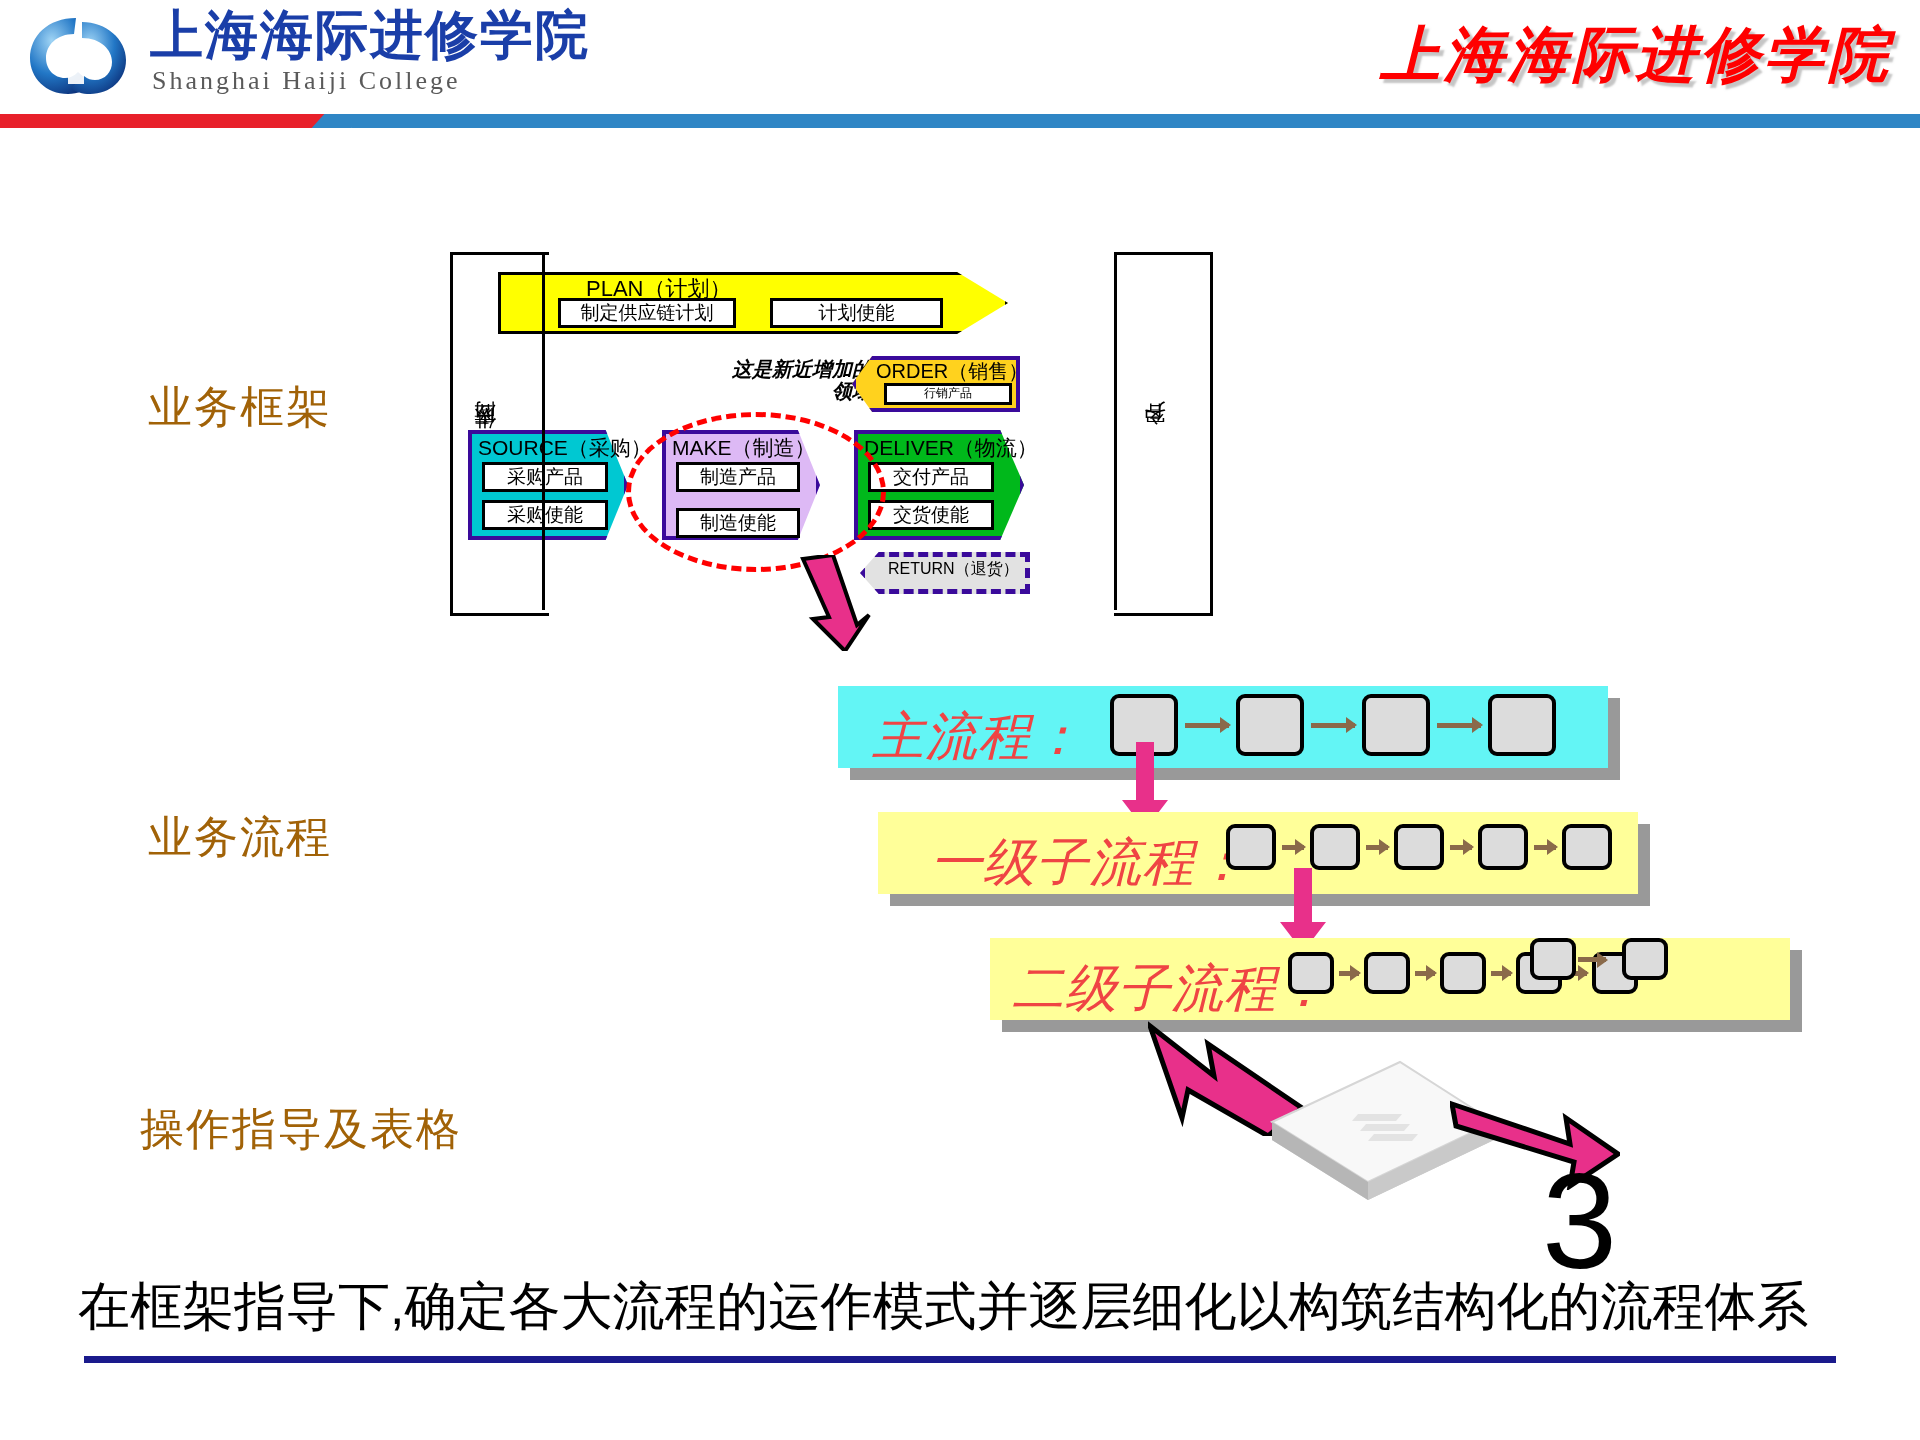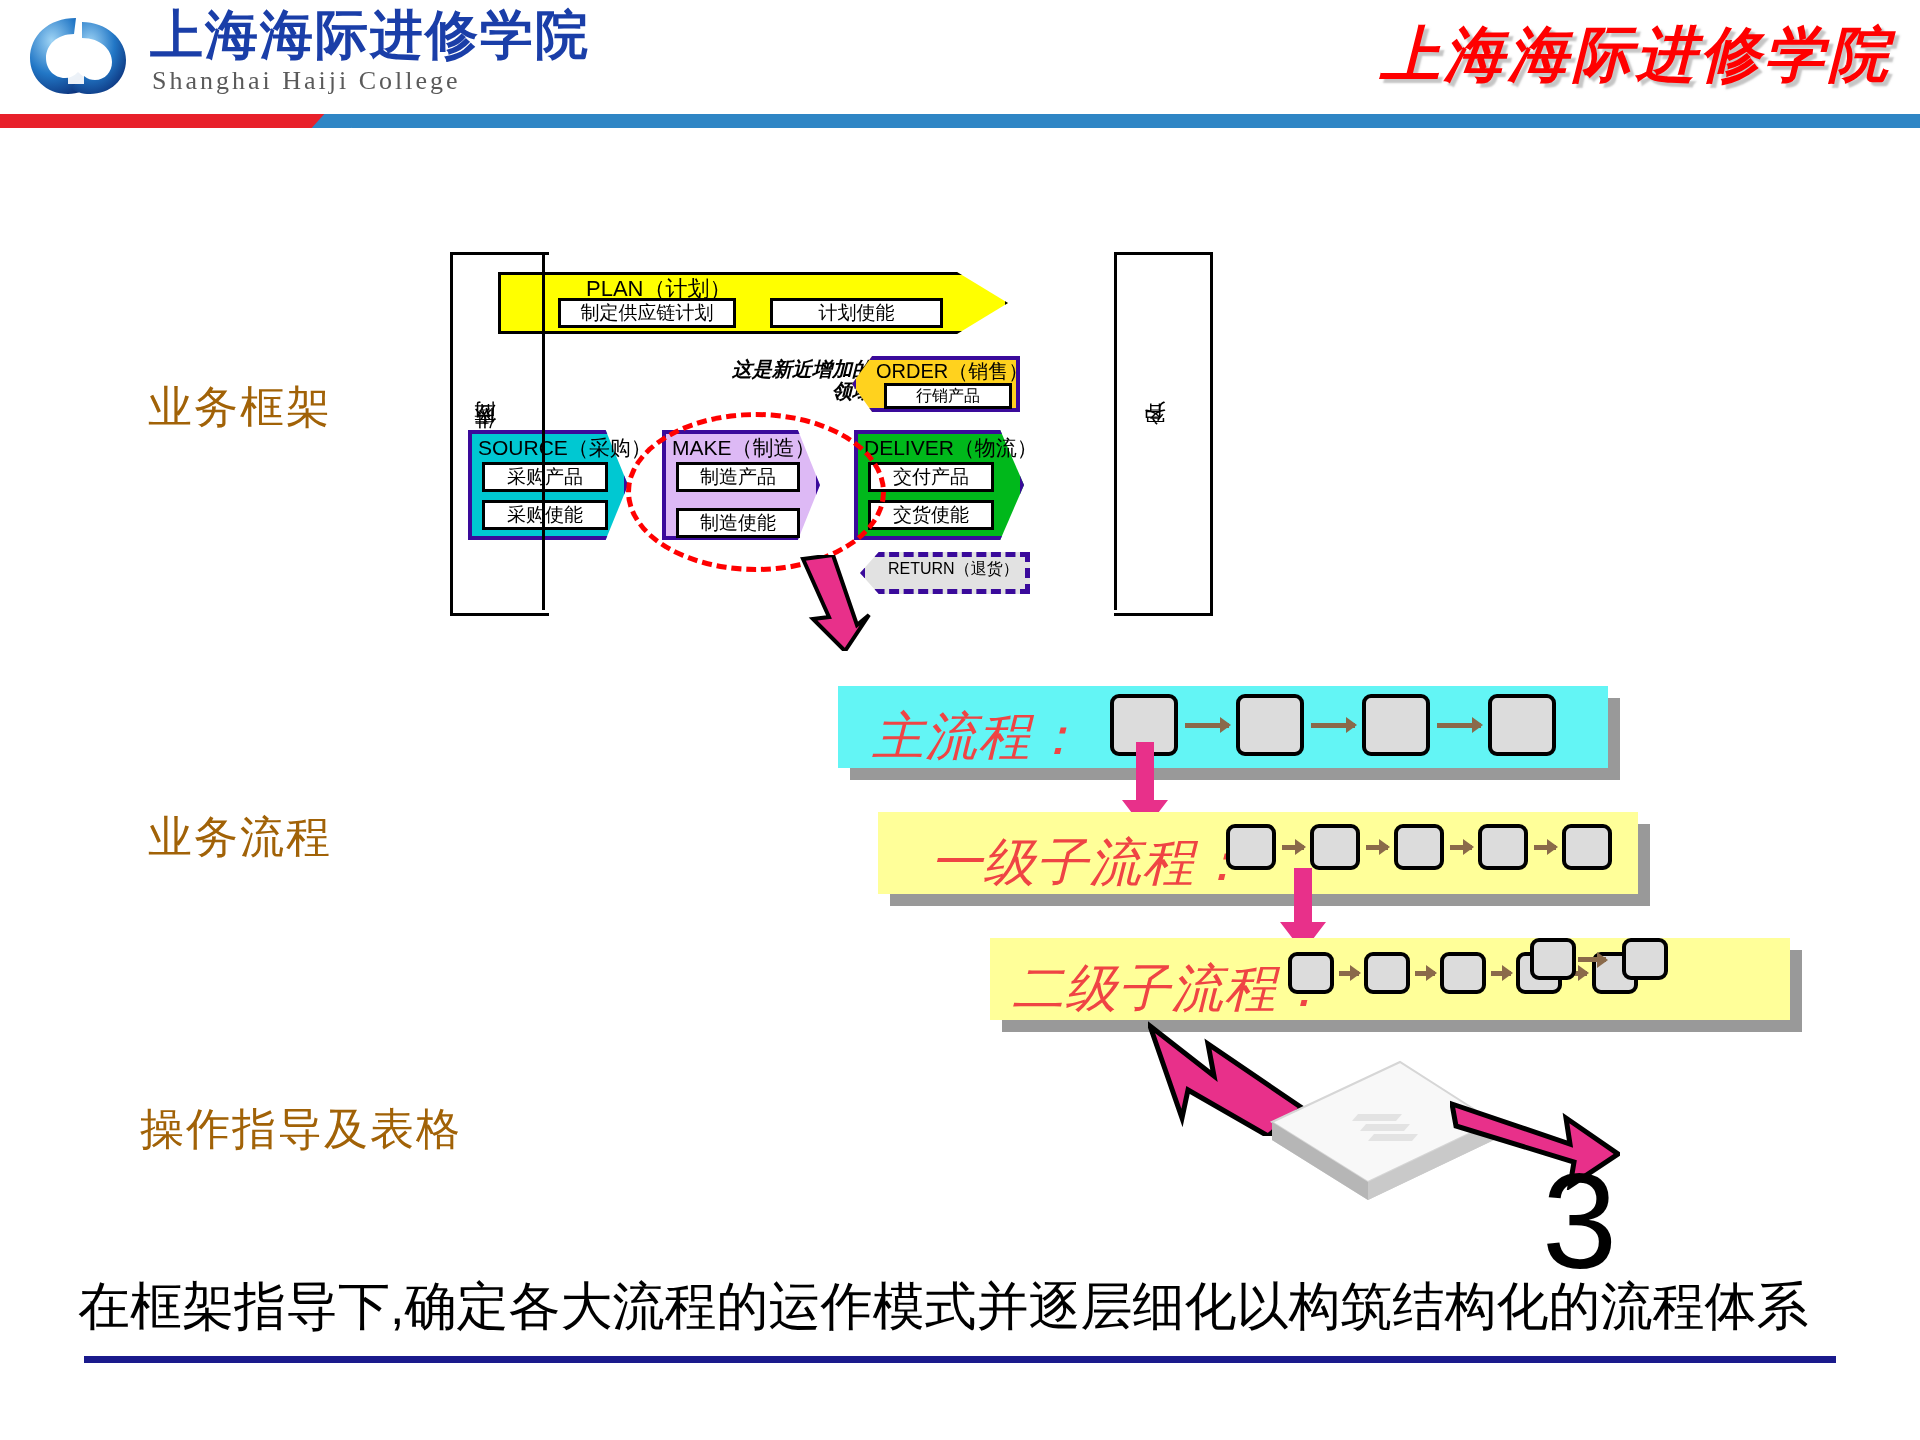--- a/index.html
+++ b/index.html
@@ -58,21 +58,21 @@
       clip-path:polygon(0 0, 90% 0, 100% 50%, 90% 100%, 0 100%);}
   #plan .ttl{left:58px;top:2px;font-size:22px;margin-left:30px;}
   #plan .s1{left:60px;top:26px;width:160px;}
   #plan .s2{left:272px;top:26px;width:155px;}
 
   
   #order{left:402px;top:104px;width:168px;height:56px;}
   #order .body{background:#ffd21e;border:4px solid #3a0a9b;
       clip-path:polygon(12% 0, 100% 0, 100% 100%, 12% 100%, 0 50%);}
   #order .ttl{left:24px;top:2px;font-size:20px;}
-  #order .s1{left:32px;top:27px;width:110px;font-size:16px;}
+  #order .s1{left:32px;top:27px;width:110px;font-size:12px;}
 
   
   #note{position:absolute;left:282px;top:106px;width:140px;font-size:20px;
         font-style:italic;font-weight:bold;color:#000;line-height:1.12;text-align:right;}
 
   
   #source{left:18px;top:178px;width:160px;height:110px;}
   #source .body{background:#00c8d2;border:4px solid #3a0a9b;
       clip-path:polygon(0 0, 86% 0, 100% 50%, 86% 100%, 0 100%);}
   #source .s1{left:14px;top:32px;width:108px;}

